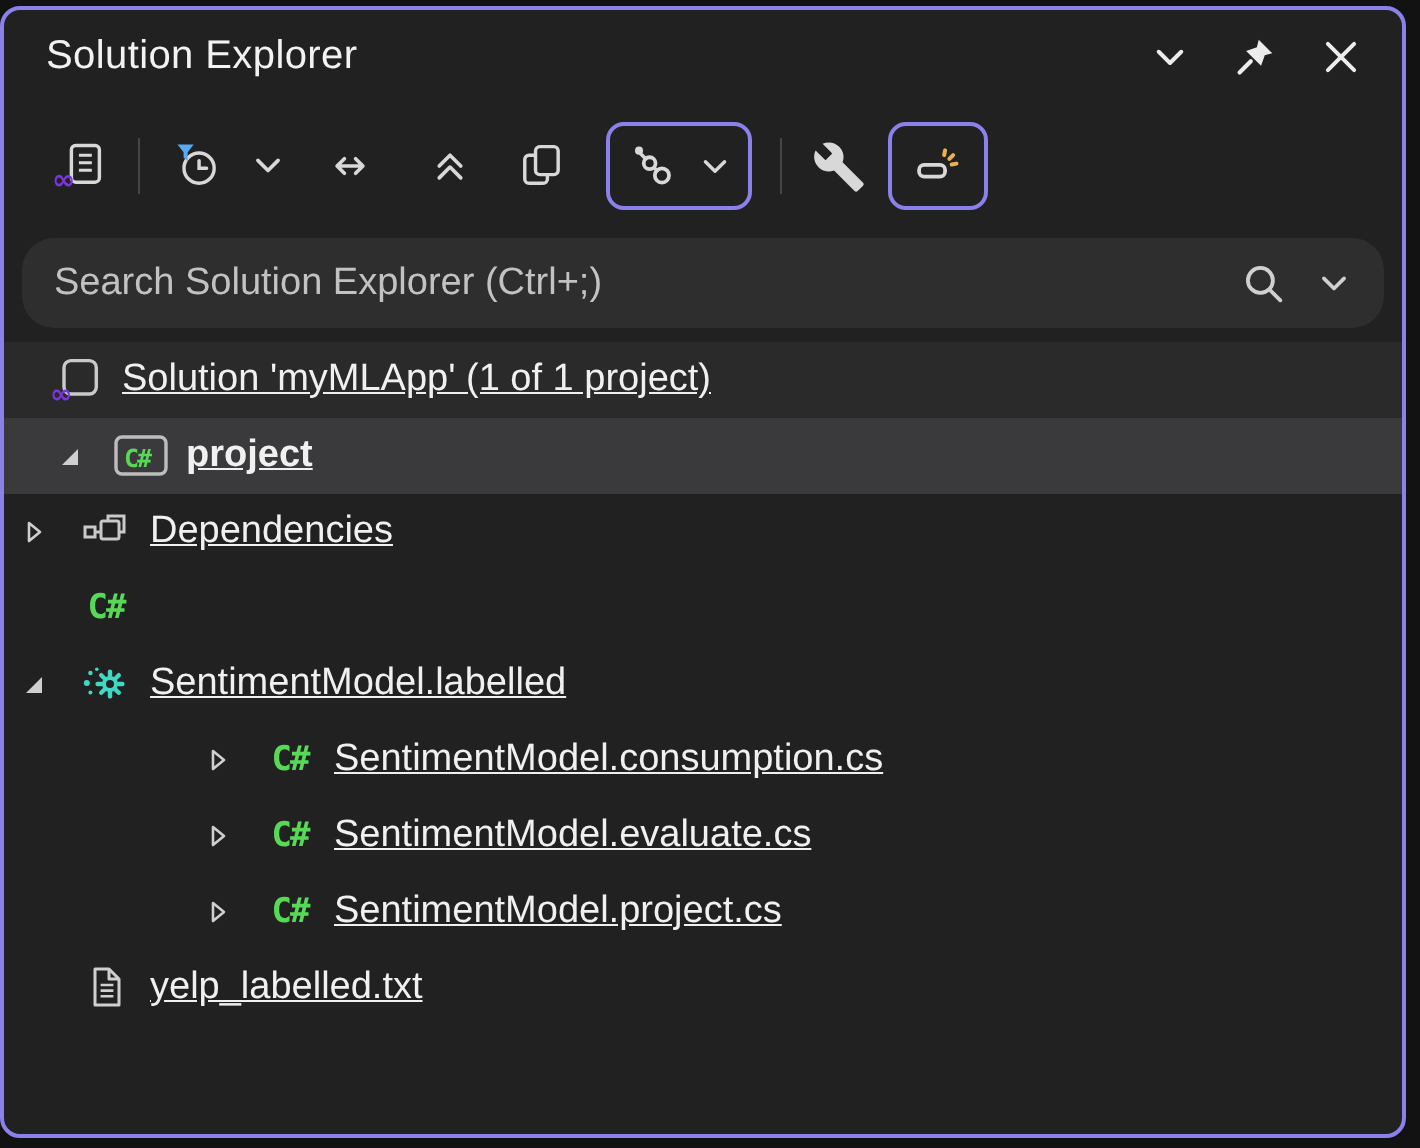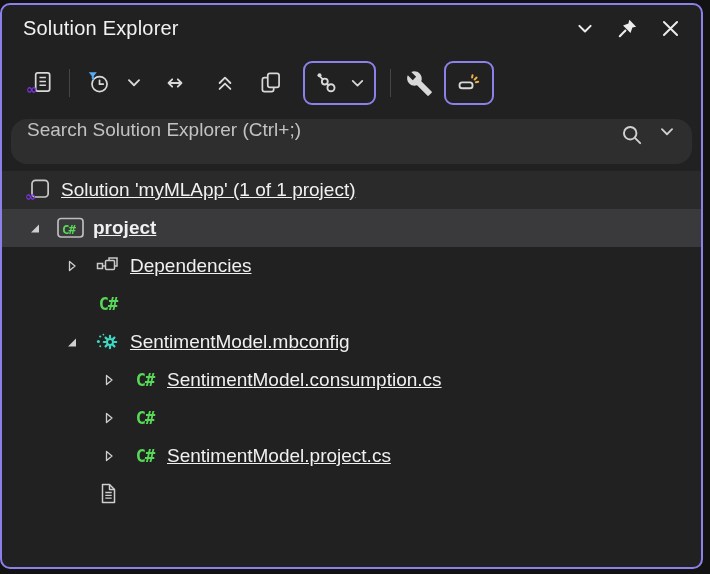--- a/index.html
+++ b/index.html
@@ -45,41 +45,41 @@
     display: flex; align-items: center; justify-content: center;
     border: 2px solid var(--accent-border, #8a82ea);
     border-radius: 9px; height: 44px;
     background: none; cursor: pointer; padding: 0 8px; margin: 0 5px;
   }
   .boxed-btn .gap { width: 10px; }
   
   .search-wrap { padding: 5px 9px 7px 9px; flex: none; }
   .search-box {
     height: 45px; background: #2e2e2f; border-radius: 16px;
-    display: flex; align-items: flex-start; padding: 0 12px 0 16px;
+    display: flex; align-items: center; padding: 0 12px 0 16px;
   }
   .search-box input {
     flex: 1; background: transparent; border: none; outline: none;
     color: #e6e6e6; font-size: 19px; font-family: "Liberation Sans", sans-serif;
   }
   .search-box input::placeholder { color: #c2c2c2; opacity: 1; }
   .search-box .icon-btn { margin-left: 6px; }
   
   .tree { flex: 1; overflow: hidden; }
   .row {
     height: 38px; display: flex; align-items: center;
     font-size: 19px; color: #f0f0f0; cursor: default; white-space: nowrap;
   }
   .row .exp { width: 30px; flex: none; display: flex; align-items: center; justify-content: center; }
   .row .ric { width: 42px; flex: none; display: flex; align-items: center; justify-content: center; }
   .row .lbl { padding-left: 1px; text-decoration: underline; }
   .d0 { padding-left: 16px; }
   .d0 .ric { width: 42px; }
   .d1 { padding-left: 18px; }
-  .d2 { padding-left: 55px; }
+  .d2 { }
   .d3 { padding-left: 92px; }
   .row.solution { background: #2a2a2a; }
   .row.selected { background: var(--selected-row-bg, #3a3a3c); font-weight: bold; }
   .cs-glyph {
     font-family: "DejaVu Sans Mono", monospace;
     font-weight: bold; font-size: 17px; letter-spacing: -1px;
     color: var(--csharp-green, #57d857); line-height: 1;
   }
   svg { display: block; }
 </style>
@@ -291,21 +291,21 @@
             <path d="M19.4 15.4 L18.1 14.1"></path>
           </g>
           <g fill="#3fd8c2">
             <circle cx="5.2" cy="5.5" r="1.1"></circle>
             <circle cx="3.4" cy="10.5" r="1.5"></circle>
             <circle cx="5.2" cy="15.2" r="1.0"></circle>
             <circle cx="8.4" cy="3.6" r="0.9"></circle>
           </g>
         </svg>
       </span>
-      <span class="lbl">SentimentModel.mbconfig</span>
+      <span class="lbl">SentimentModel.labelled</span>
     </div>
 
     <div class="row d3">
       <span class="exp">
         <svg width="16" height="16" viewBox="0 0 16 16">
             <path d="M5.5 3.5 L11 8 L5.5 12.5 Z" stroke="#cfcfcf" stroke-width="1.3" fill="none" stroke-linejoin="round"></path>
           </svg>
       </span>
       <span class="ric">
           <span class="cs-glyph">C#</span>
@@ -315,20 +315,21 @@
 
     <div class="row d3">
       <span class="exp">
         <svg width="16" height="16" viewBox="0 0 16 16">
             <path d="M5.5 3.5 L11 8 L5.5 12.5 Z" stroke="#cfcfcf" stroke-width="1.3" fill="none" stroke-linejoin="round"></path>
           </svg>
       </span>
       <span class="ric">
           <span class="cs-glyph">C#</span>
         </span>
+      <span class="lbl">SentimentModel.evaluate.cs</span>
     </div>
 
 
     <div class="row d3">
       <span class="exp">
         <svg width="16" height="16" viewBox="0 0 16 16">
             <path d="M5.5 3.5 L11 8 L5.5 12.5 Z" stroke="#cfcfcf" stroke-width="1.3" fill="none" stroke-linejoin="round"></path>
           </svg>
       </span>
       <span class="ric">
@@ -339,16 +340,17 @@
 
     <div class="row d2">
       <span class="exp"></span>
       <span class="ric">
         <svg width="22" height="24" viewBox="0 0 22 24">
           <path d="M5.5 2.5 H12.5 L17.5 7.5 V20.5 H5.5 Z" stroke="#cfcfcf" stroke-width="1.5" fill="none" stroke-linejoin="round"></path>
           <path d="M12.5 2.5 V7.5 H17.5" stroke="#cfcfcf" stroke-width="1.5" fill="none" stroke-linejoin="round"></path>
           <path d="M8.3 10.5 h6.4 M8.3 13.3 h6.4 M8.3 16.1 h6.4" stroke="#cfcfcf" stroke-width="1.3"></path>
         </svg>
       </span>
+      <span class="lbl">yelp_labelled.txt</span>
     </div>
 
   </div>
 </div>
 
 </body></html>

